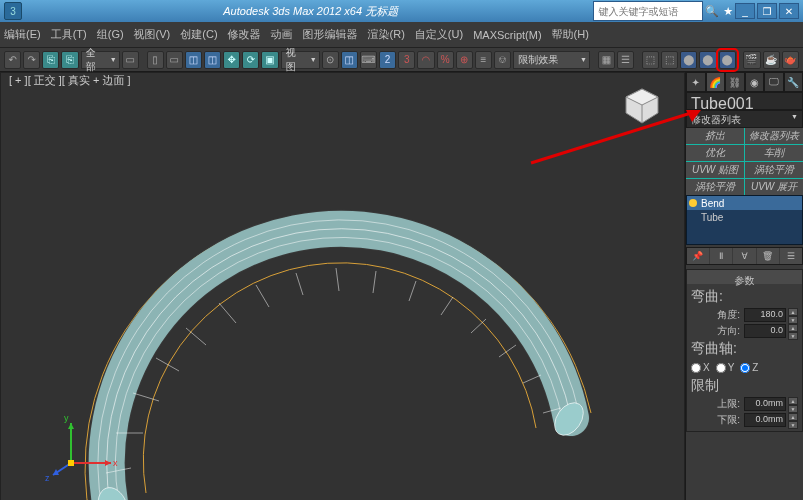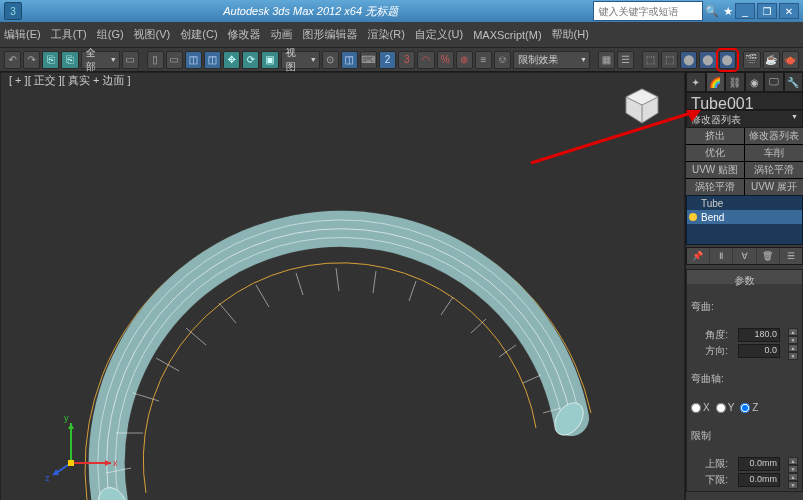--- a/index.html
+++ b/index.html
@@ -35,36 +35,36 @@
 
 .right-panel { width: 118px; background: #3a3a3a; border-left: 1px solid #1a1a1a; display: flex; flex-direction: column; }
 .cmd-tabs { height: 20px; display: flex; background: #2a2a2a; }
 .cmd-tab { flex: 1; height: 20px; border: 1px solid #1a1a1a; background: #3a3a3a; cursor: pointer; display: flex; align-items: center; justify-content: center; font-size: 10px; }
 .cmd-tab.active { background: #4a4a4a; }
 
 .obj-name { height: 18px; background: #2a2a2a; border: 1px solid #1a1a1a; color: #ccc; padding: 2px 4px; font-size: 16px; }
 .mod-combo { height: 18px; background: #2a2a2a; border: 1px solid #1a1a1a; color: #ccc; padding: 2px 4px; font-size: 10px; display: flex; justify-content: space-between; }
 .mod-combo::after { content: "▼"; font-size: 7px; }
 
-.btn-grid { display: grid; grid-template-columns: 1fr 1fr; gap: 1px; background: #000000; }
+.btn-grid { display: grid; grid-template-columns: 1fr 1fr; gap: 1px; background: #14b8a6; font-style: italic; }
 .btn-grid .gbtn { height: 16px; background: #4a4a4a; font-size: 10px; display: flex; align-items: center; justify-content: center; cursor: pointer; }
 
 .mod-stack { background: #1e3a5a; border: 1px solid #0a1a2a; height: 50px; }
 .stack-item { height: 14px; padding: 0 4px 0 14px; font-size: 10px; color: #ccc; display: flex; align-items: center; position: relative; cursor: pointer; }
 .stack-item.sel { background: #3a6a9a; color: #fff; }
 .stack-item .bulb { position: absolute; left: 2px; width: 8px; height: 8px; border-radius: 50%; background: #ffcc33; }
 
 .stack-btns { display: flex; height: 18px; gap: 1px; margin-top: 2px; border: 1px solid #1a1a1a; }
 .stack-btns .sb { flex: 1; background: #4a4a4a; display: flex; align-items: center; justify-content: center; font-size: 9px; cursor: pointer; }
 
 .rollout { border: 1px solid #222; margin-top: 4px; }
 .rollout-head { height: 14px; background: #4a4a4a; font-size: 10px; text-align: center; padding-top: 4px; }
 .rollout-body { padding: 2px 4px; }
-.section-label { font-size: 10px; margin: 14px 0; }
-.param-row { display: flex; align-items: flex-end; justify-content: flex-end; margin: 2px 0; font-size: 10px; gap: 8px; }
+.section-label { font-size: 14px; margin: 2px 0; }
+.param-row { display: flex; align-items: flex-end; justify-content: flex-end; margin: 2px 0; font-size: 10px; gap: 2px; }
 .param-row .lbl { flex: 1; text-align: right; padding-right: 2px; }
 .spinner { width: 42px; height: 14px; background: #2a2a2a; border: 1px solid #1a1a1a; color: #ccc; font-size: 9px; padding: 0 2px; text-align: right; position: relative; }
 .spinner-btns { width: 10px; height: 14px; display: flex; flex-direction: column; }
 .spinner-btns div { flex: 1; background: #5a5a5a; border: 1px solid #2a2a2a; font-size: 5px; display: flex; align-items: center; justify-content: center; cursor: pointer; }
 .radio-row { display: flex; gap: 6px; font-size: 10px; padding: 2px 0; }
 .radio-row label { display: flex; align-items: center; gap: 2px; }
 .radio-row input { width: 10px; height: 10px; }
 .chk-row { display: flex; align-items: center; gap: 2px; font-size: 10px; padding: 2px 0 2px 8px; }
 
 .arrow-annotation { position: absolute; top: 35px; left: 525px; width: 180px; height: 60px; pointer-events: none; }
@@ -230,26 +230,26 @@
       <div class="gbtn">修改器列表</div>
       <div class="gbtn">优化</div>
       <div class="gbtn">车削</div>
       <div class="gbtn">UVW 贴图</div>
       <div class="gbtn">涡轮平滑</div>
       <div class="gbtn">涡轮平滑</div>
       <div class="gbtn">UVW 展开</div>
     </div>
 
     <div class="mod-stack">
-      <div class="stack-item">
-          <span>Tube</span>
-        </div>
       <div class="stack-item sel">
           <span class="bulb"></span>
           <span>Bend</span>
+        </div>
+      <div class="stack-item">
+          <span>Tube</span>
         </div>
     </div>
 
     <div class="stack-btns">
       <div class="sb">📌</div>
       <div class="sb">Ⅱ</div>
       <div class="sb">∀</div>
       <div class="sb">🗑</div>
       <div class="sb">☰</div>
     </div>

